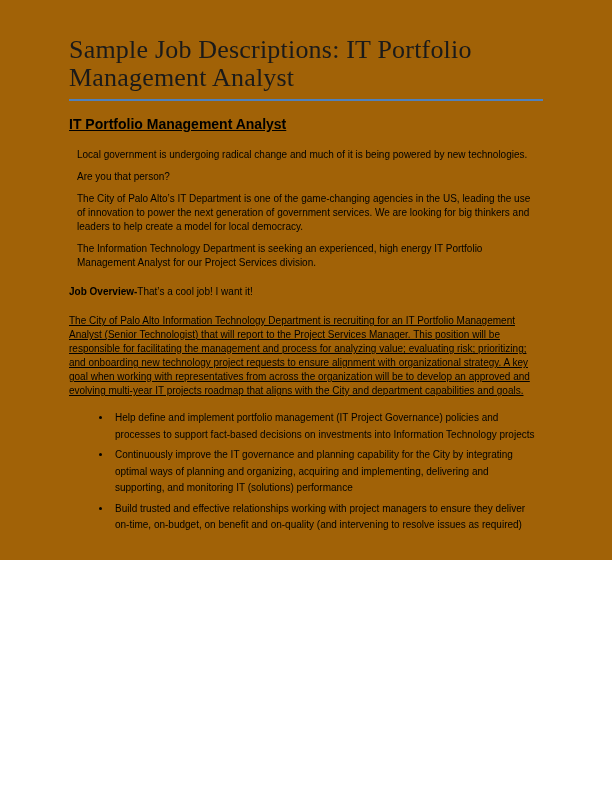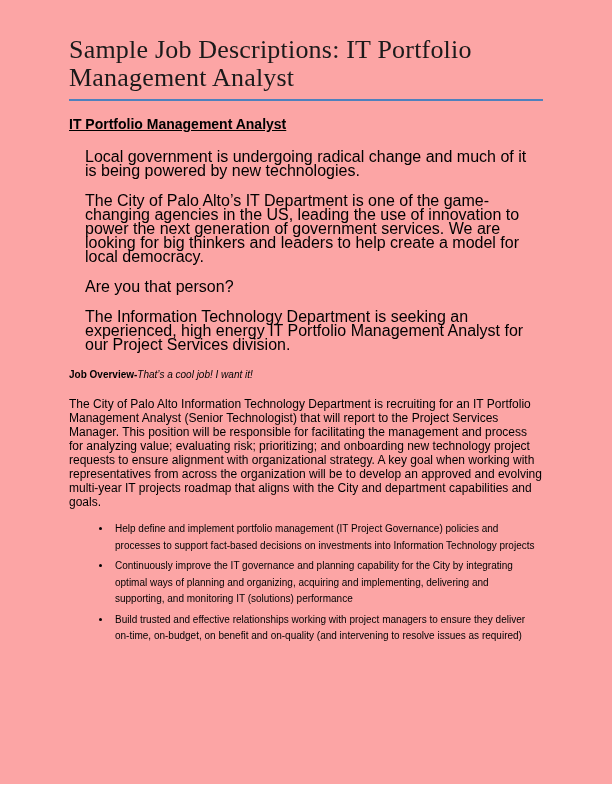--- a/index.html
+++ b/index.html
@@ -10,23 +10,23 @@
   body {
     width: 612px;
     height: 792px;
     overflow: hidden;
     font-family: "Liberation Sans", sans-serif;
     color: #000000;
   }
   .page {
     box-sizing: border-box;
     width: 612px;
-    height: 784px;
+    height: 560px;
     padding: 36px 69px 0 69px;
-    background: #fca5a5;
+    background: #a16207;
   }
   .doc-title {
     margin: 0;
     font-family: "Liberation Serif", serif;
     font-weight: 400;
     font-size: 26px;
     line-height: 28px;
     color: #1a1a1a;
     letter-spacing: 0.2px;
     padding-bottom: 7px;
@@ -43,40 +43,40 @@
   .label-line {
     margin: 15px 0 0 0;
     font-size: 10px;
     line-height: 14px;
     font-weight: 700;
   }
   .intro-block {
     margin-top: 14px;
   }
   .intro-block p {
-    margin: 16px;
-    font-size: 16px;
+    margin: 8px;
+    font-size: 10px;
     line-height: 14px;
   }
   .body-para {
     margin: 15px 0 0 0;
-    font-size: 12px;
+    font-size: 10px;
     line-height: 14px;
+    text-decoration: underline;
   }
   .subhead {
     margin: 15px 0 0 0;
     font-size: 10px;
     line-height: 14px;
   }
   .subhead .b {
     font-weight: 700;
     text-align: right;
   }
   .subhead .i {
-    font-style: italic;
   }
   .gap-left {
     margin-left: 4px;
   }
   .duties-list {
     margin: 12px 0 0 0;
     padding: 0 0 0 39px;
     list-style: disc outside;
   }
   .duties-list li {
@@ -91,22 +91,22 @@
 
 <div class="page">
 
   <h1 class="doc-title">Sample Job Descriptions: IT Portfolio Management Analyst</h1>
 
   <h2 class="job-heading">IT Portfolio Management Analyst</h2>
 
 
   <div class="intro-block">
     <p>Local government is undergoing radical change and much of it is being powered by new technologies.</p>
+    <p>Are you that person?</p>
     <p>The City of Palo Alto’s IT Department is one of the game-changing agencies in the US, leading the use of innovation to power the next generation of government services. We are looking for big thinkers and leaders to help create a model for local democracy.</p>
-    <p>Are you that person?</p>
     <p>The Information Technology Department is seeking an experienced, high energy IT Portfolio Management Analyst for our Project Services division.</p>
   </div>
 
   <p class="subhead"><span class="b">Job Overview-</span><span class="i">That’s a cool job!  I want it!</span></p>
 
   <p class="body-para">The City of Palo Alto Information Technology Department is recruiting for an IT Portfolio Management Analyst (Senior Technologist) that will report to the Project Services Manager. This position will be responsible for facilitating the management and process for analyzing value; evaluating risk; prioritizing; and onboarding new technology project requests to ensure alignment with organizational strategy.  A key goal when working with representatives from across the organization will be to develop an approved and evolving multi-year IT projects roadmap that aligns with the City and department capabilities and goals.</p>
 
 
 
   <ul class="duties-list">

